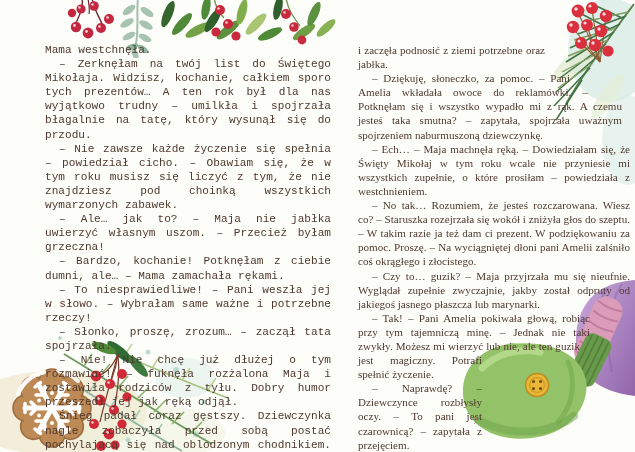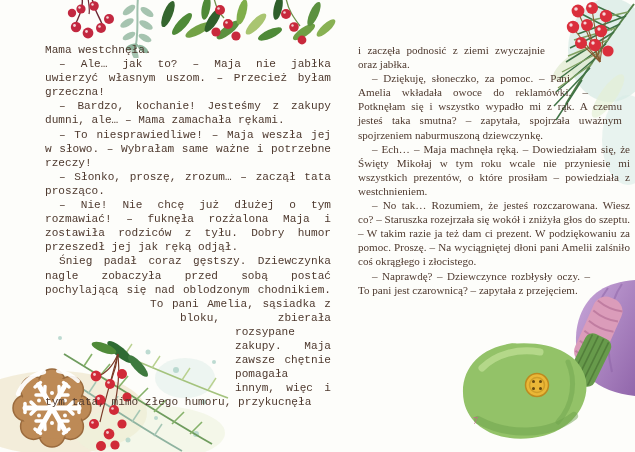--- a/index.html
+++ b/index.html
@@ -352,33 +352,36 @@
             <circle cx="92.5" cy="109.5" r="1.5"></circle>
           <circle cx="85.5" cy="116.5" r="1.5"></circle>
             <circle cx="92.5" cy="116.5" r="1.5"></circle>
         </g>
       </g>
     </g>
   </svg>
 
   <div id="left-col" class="col">
     <p class="noind">Mama westchnęła.</p>
+    <p>– Zerknęłam na twój list do Świętego Mikołaja. Widzisz, kochanie, całkiem sporo tych prezentów… A ten rok był dla nas wyjątkowo trudny – umilkła i spojrzała błagalnie na tatę, który wysunął się do przodu.</p>
+    <p>– Nie zawsze każde życzenie się spełnia – powiedział cicho. – Obawiam się, że w tym roku musisz się liczyć z tym, że nie znajdziesz pod choinką wszystkich wymarzonych zabawek.</p>
     <p>– Ale… jak to? – Maja nie jabłka uwierzyć własnym uszom. – Przecież byłam grzeczna!</p>
-    <p>– Bardzo, kochanie! Jesteśmy z zakupy dumni, ale… – Mama zamachała rękami.</p>
-    <p>– To niesprawiedliwe! – Maja weszła jej w słowo. – Wybrałam same ważne i potrzebne rzeczy!</p>
-    <p>– Słonko, proszę, zrozum… – zaczął tata prosząco.</p>
+    <p>– Bardzo, kochanie! Potknęłam z ciebie dumni, ale… – Mama zamachała rękami.</p>
+    <p>– To niesprawiedliwe! – Pani weszła jej w słowo. – Wybrałam same ważne i potrzebne rzeczy!</p>
+    <p>– Słonko, proszę, zrozum… – zaczął tata spojrzała.</p>
     <p>– Nie! Nie chcę już dłużej o tym rozmawiać! – fuknęła rozżalona Maja i zostawiła rodziców z tyłu. Dobry humor przeszedł jej jak ręką odjął.</p>
     <p><span class="float-cookie"></span><span>Śnieg padał coraz gęstszy. Dziewczynka nagle zobaczyła przed sobą postać pochylającą się nad oblodzonym chodnikiem. To pani Amelia, sąsiadka z bloku, zbierała rozsypane zakupy. Maja zawsze chętnie pomagała innym, więc i tym tata, mimo złego humoru, przykucnęła</span></p>
   </div>
 
   <div id="right-col" class="col">
     <span class="float-tr"></span>
-    <p class="noind">i zaczęła podnosić z ziemi zwyczajnie oraz jabłka.</p>
+    <p class="noind">i zaczęła podnosić z ziemi potrzebne oraz jabłka.</p>
     <p>– Dziękuję, słoneczko, za pomoc. – Pani Amelia wkładała owoce do reklamówki. – Potknęłam się i wszystko wypadło mi z rąk. A czemu jesteś taka smutna? – zapytała, spojrzała uważnym spojrzeniem naburmuszoną dziewczynkę.</p>
-    <p>– Ech… – Maja machnęła ręką. – Dowiedziałam się, że Święty Mikołaj w tym roku wcale nie przyniesie mi wszystkich prezentów, o które prosiłam – powiedziała z westchnieniem.</p>
+    <p>– Ech… – Maja machnęła ręką. – Dowiedziałam się, że Święty Mikołaj w tym roku wcale nie przyniesie mi wszystkich zupełnie, o które prosiłam – powiedziała z westchnieniem.</p>
     <p>– No tak… Rozumiem, że jesteś rozczarowana. Wiesz co? – Staruszka rozejrzała się wokół i zniżyła głos do szeptu. – W takim razie ja też dam ci prezent. W podziękowaniu za pomoc. Proszę. – Na wyciągniętej dłoni pani Amelii zalśniło coś okrągłego i złocistego.</p>
-    <p><span class="float-mitten"></span></p>
+    <p>– Czy to… guzik? – Maja przyjrzała mu się nieufnie. Wyglądał zupełnie zwyczajnie, jakby został odpruty od jakiegoś jasnego płaszcza lub marynarki.</p>
+    <p><span class="float-mitten"></span><span>– Tak! – Pani Amelia pokiwała głową, robiąc przy tym tajemniczą minę. – Jednak nie taki zwykły. Możesz mi wierzyć lub nie, ale ten guzik jest magiczny. Potrafi spełnić życzenie.</span></p>
     <p>– Naprawdę? – Dziewczynce rozbłysły oczy. – To pani jest czarownicą? – zapytała z przejęciem.</p>
   </div>
 
   <div class="pageno">7</div>
 
 </div>
 
 </body></html>

